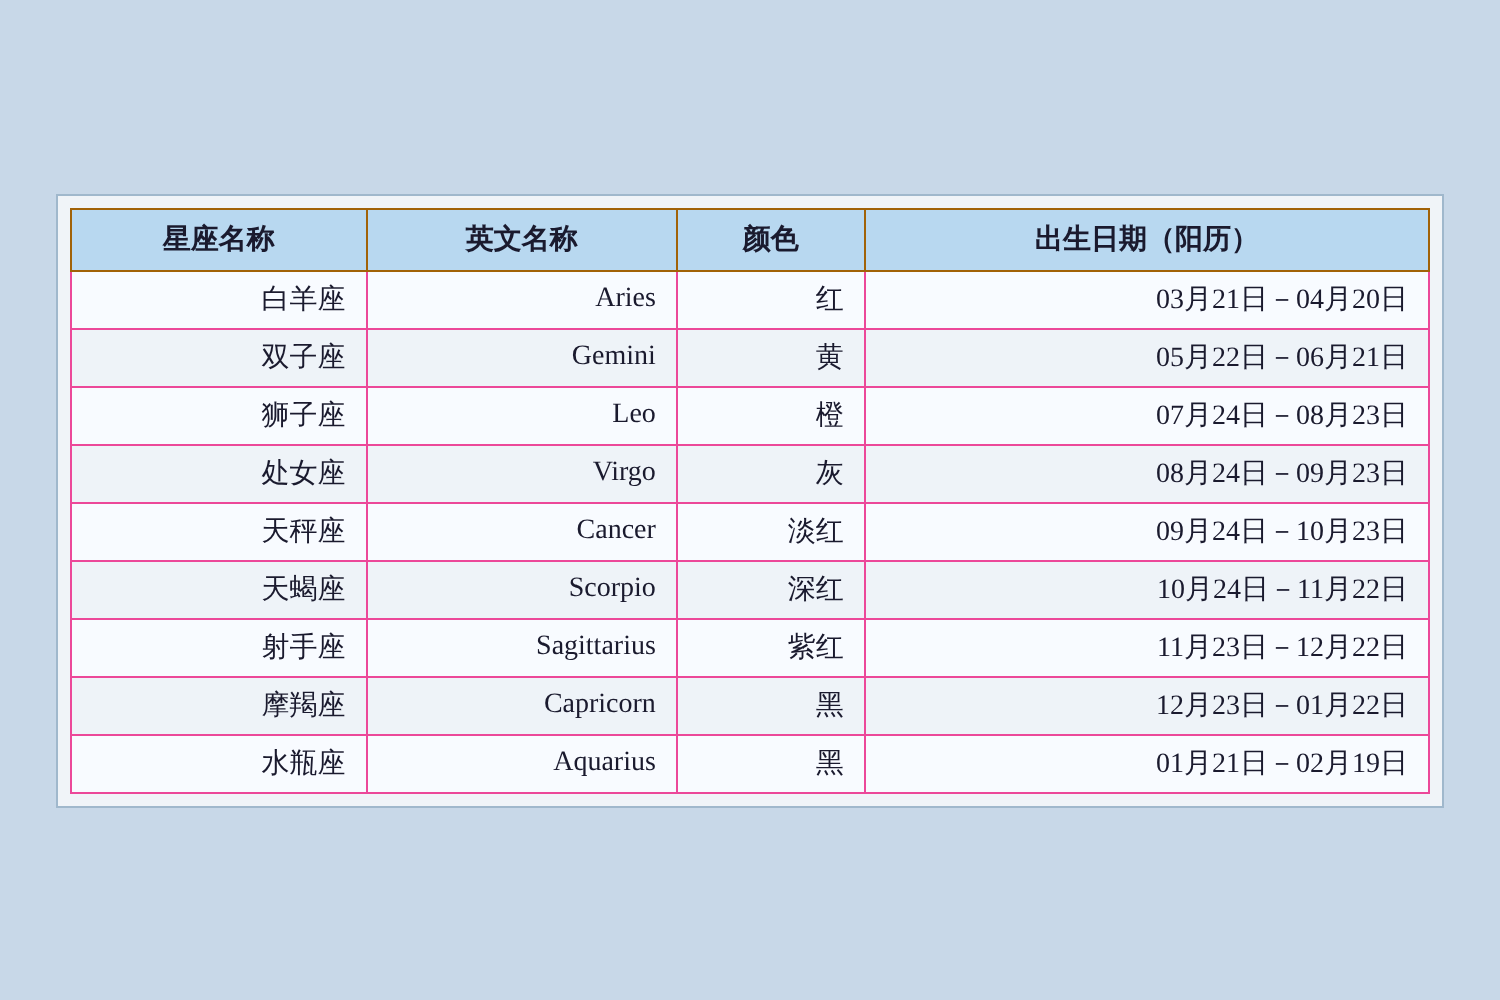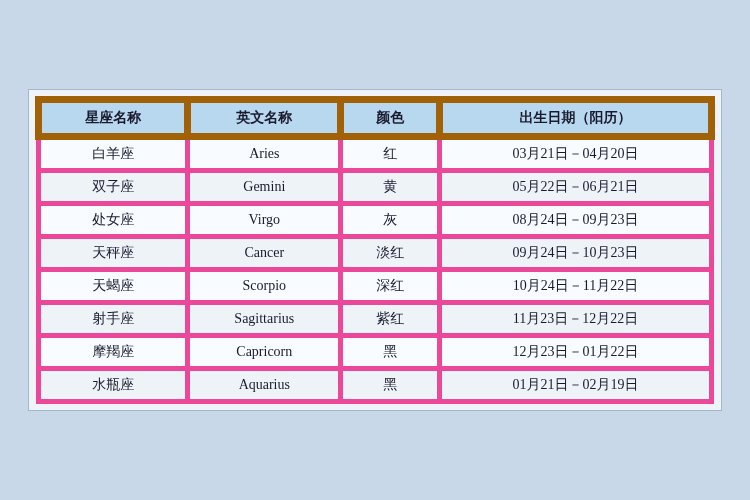--- a/index.html
+++ b/index.html
@@ -17,30 +17,30 @@
       background: #f0f4f8;
       border: 1px solid #a0b8cc;
       padding: 6px;
     }
     table {
       border-collapse: collapse;
       width: 680px;
     }
     thead tr th {
       background-color: #b8d8f0;
-      border: 7px solid #a16207;
+      border: 1px solid #a16207;
       padding: 6px 10px;
       text-align: center;
       font-weight: bold;
       color: #1a1a2e;
     }
     tbody tr td {
-      border: 5px solid #ec4899;
+      border: 1px solid #ec4899;
       padding: 5px 10px;
-      text-align: center;
+      text-align: right;
       color: #1a1a2e;
       background-color: #f8fbff;
     }
     tbody tr:nth-child(even) td {
       background-color: #eef3f8;
     }
   </style>
 </head>
 <body>
 
@@ -59,20 +59,26 @@
           <td>白羊座</td>
           <td>Aries</td>
           <td>红</td>
           <td>03月21日－04月20日</td>
         </tr>
         <tr>
           <td>双子座</td>
           <td>Gemini</td>
           <td>黄</td>
           <td>05月22日－06月21日</td>
+        </tr>
+        <tr>
+          <td>狮子座</td>
+          <td>Leo</td>
+          <td>橙</td>
+          <td>07月24日－08月23日</td>
         </tr>
         <tr>
           <td>处女座</td>
           <td>Virgo</td>
           <td>灰</td>
           <td>08月24日－09月23日</td>
         </tr>
         <tr>
           <td>天秤座</td>
           <td>Cancer</td>

